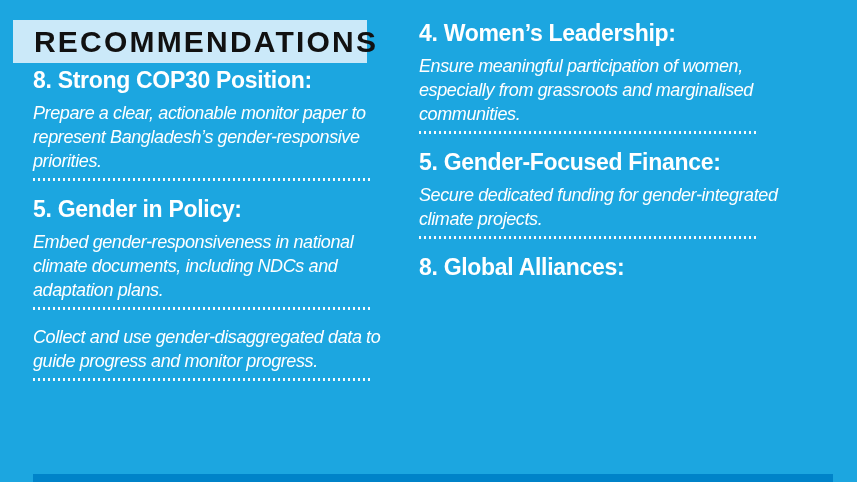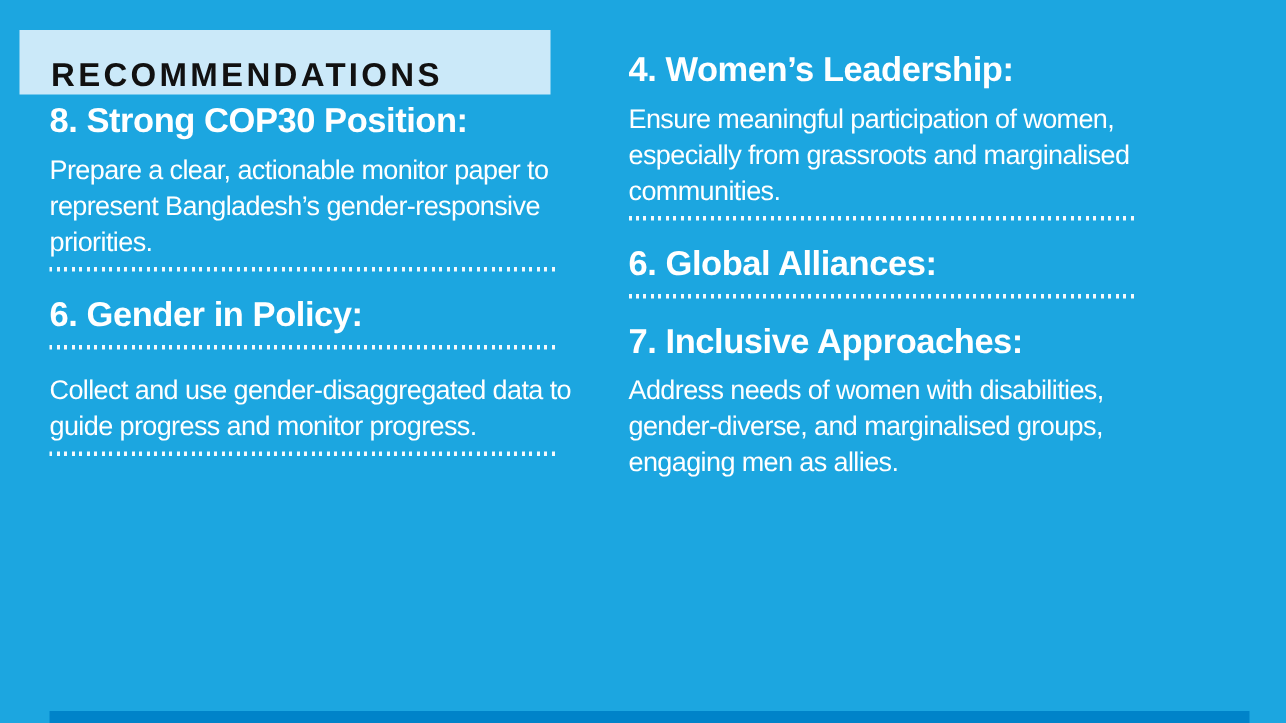--- a/index.html
+++ b/index.html
@@ -11,49 +11,50 @@
   .canvas {
     position:relative;
     width:857px; height:482px;
     background:#1CA6E0;
   }
   .title-box {
     position:absolute;
     left:13px; top:20px;
     width:354px; height:43px;
     background:#CBE9F9;
-    display:flex; align-items:flex-end;
+    display:flex; align-items:center;
     padding-left:21px;
-    font-size:22px;
+    font-size:30px;
     font-weight:bold;
     letter-spacing:2.2px;
     color:#111111;
     white-space:nowrap;
   }
   .col {
     position:absolute;
     width:386px;
   }
   .col-left  { left:33px;  top:67px; }
-  .col-right { left:419px; top:33px; }
+  .col-right { left:419px; top:20px; }
   .item-title {
     font-size:23px;
     font-weight:bold;
     color:#FFFFFF;
     letter-spacing:-0.3px;
     margin:0 0 8px 0;
     line-height:26px;
   }
   .item-body {
     font-size:18px;
     color:#FFFFFF;
     letter-spacing:-0.4px;
     line-height:24px;
     margin:0 0 5px 0;
     max-width:372px;
+    font-style:italic;
   }
   .dotted {
     height:3px;
     width:338px;
     margin:1px 0 15px 0;
     background-image:repeating-linear-gradient(90deg,
       rgba(255,255,255,0.95) 0px, rgba(255,255,255,0.95) 2px,
       transparent 2px, transparent 5px);
   }
   .item:last-child .dotted { display:none; }
@@ -75,48 +76,49 @@
 
   <div class="col col-left">
 
     <div class="item">
       <h2 class="item-title">8. Strong COP30 Position:</h2>
       <p class="item-body">Prepare a clear, actionable monitor paper to represent Bangladesh’s gender-responsive priorities.</p>
       <div class="dotted"></div>
     </div>
 
     <div class="item">
-      <h2 class="item-title">6. Gender in Policy:</h2>
+      <h2 class="item-title">5. Gender in Policy:</h2>
+      <p class="item-body">Embed gender-responsiveness in national climate documents, including NDCs and adaptation plans.</p>
       <div class="dotted"></div>
     </div>
 
     <div class="item">
       <p class="item-body">Collect and use gender-disaggregated data to guide progress and monitor progress.</p>
       <div class="dotted" style="display:block;"></div>
     </div>
 
   </div>
 
   <div class="col col-right">
 
     <div class="item">
       <h2 class="item-title">4. Women’s Leadership:</h2>
       <p class="item-body">Ensure meaningful participation of women, especially from grassroots and marginalised communities.</p>
       <div class="dotted"></div>
     </div>
 
-
     <div class="item">
-      <h2 class="item-title">6. Global Alliances:</h2>
+      <h2 class="item-title">5. Gender-Focused Finance:</h2>
+      <p class="item-body">Secure dedicated funding for gender-integrated climate projects.</p>
       <div class="dotted"></div>
     </div>
 
     <div class="item">
-      <h2 class="item-title">7. Inclusive Approaches:</h2>
-      <p class="item-body">Address needs of women with disabilities, gender-diverse, and marginalised groups, engaging men as allies.</p>
+      <h2 class="item-title">8. Global Alliances:</h2>
+      <div class="dotted"></div>
+    </div>
 
-    </div>
 
   </div>
 
   <div class="bottom-bar"></div>
 
 </div>
 
 </body></html>

